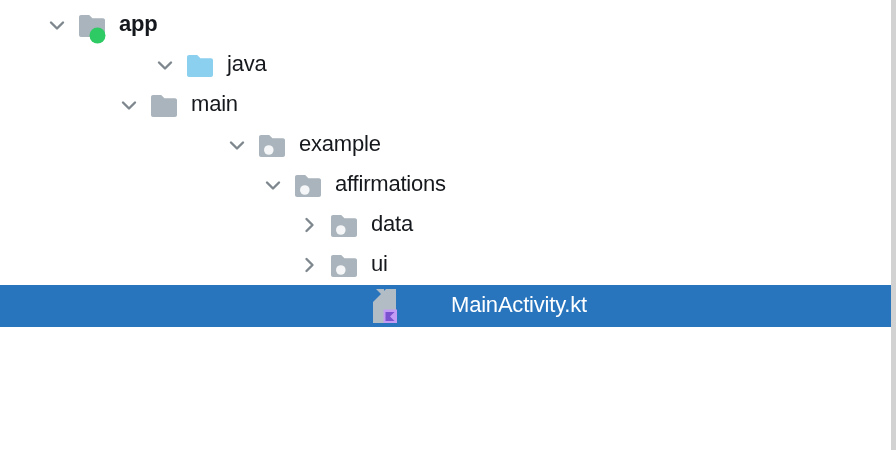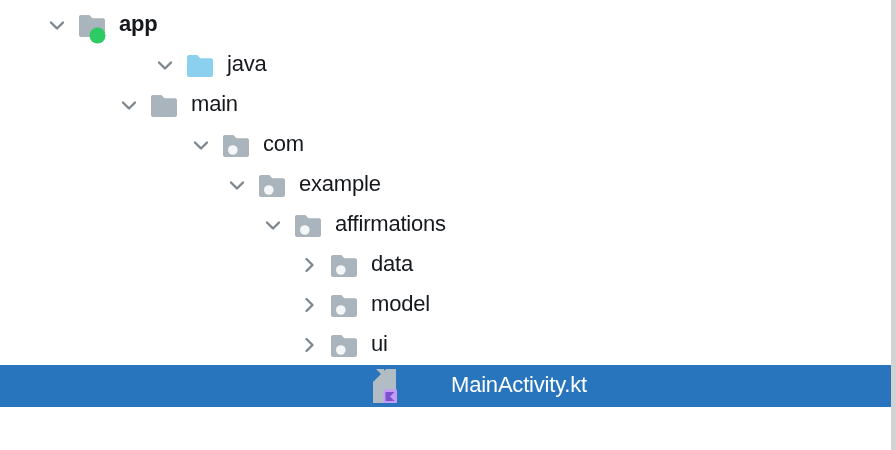--- a/index.html
+++ b/index.html
@@ -96,34 +96,20 @@
         </svg>
     </span>
     <span class="ic">
       <svg width="30" height="30" viewBox="0 0 30 30">
         <path d="M2 7 C2 5.9 2.9 5 4 5 H12.2 L15.4 8.2 H26 C27.1 8.2 28 9.1 28 10.2 V25 C28 26.1 27.1 27 26 27 H4 C2.9 27 2 26.1 2 25 Z" fill="#A9B4BC"></path>
       </svg>
     </span>
     <span class="label">main</span>
   </div>
 
-  <div class="row" style="--lvl:4">
-    <span class="tw">
-      <svg width="24" height="24" viewBox="0 0 24 24">
-          <polyline points="6,9.5 12,15.5 18,9.5" fill="none" stroke-width="2.4" stroke-linecap="round" stroke-linejoin="round" stroke="#7F878E"></polyline>
-        </svg>
-    </span>
-    <span class="ic">
-      <svg width="30" height="30" viewBox="0 0 30 30">
-        <path d="M2 7 C2 5.9 2.9 5 4 5 H12.2 L15.4 8.2 H26 C27.1 8.2 28 9.1 28 10.2 V25 C28 26.1 27.1 27 26 27 H4 C2.9 27 2 26.1 2 25 Z" fill="#A9B4BC"></path>
-        <circle cx="11.8" cy="20" r="4.8" fill="#F4F6F7"></circle>
-      </svg>
-    </span>
-    <span class="label">com</span>
-  </div>
 
   <div class="row" style="--lvl:5">
     <span class="tw">
       <svg width="24" height="24" viewBox="0 0 24 24">
           <polyline points="6,9.5 12,15.5 18,9.5" fill="none" stroke-width="2.4" stroke-linecap="round" stroke-linejoin="round" stroke="#7F878E"></polyline>
         </svg>
     </span>
     <span class="ic">
       <svg width="30" height="30" viewBox="0 0 30 30">
         <path d="M2 7 C2 5.9 2.9 5 4 5 H12.2 L15.4 8.2 H26 C27.1 8.2 28 9.1 28 10.2 V25 C28 26.1 27.1 27 26 27 H4 C2.9 27 2 26.1 2 25 Z" fill="#A9B4BC"></path>
@@ -156,34 +142,20 @@
     </span>
     <span class="ic">
       <svg width="30" height="30" viewBox="0 0 30 30">
         <path d="M2 7 C2 5.9 2.9 5 4 5 H12.2 L15.4 8.2 H26 C27.1 8.2 28 9.1 28 10.2 V25 C28 26.1 27.1 27 26 27 H4 C2.9 27 2 26.1 2 25 Z" fill="#A9B4BC"></path>
         <circle cx="11.8" cy="20" r="4.8" fill="#F4F6F7"></circle>
       </svg>
     </span>
     <span class="label">data</span>
   </div>
 
-  <div class="row" style="--lvl:7">
-    <span class="tw">
-      <svg width="24" height="24" viewBox="0 0 24 24">
-          <polyline points="9.5,6 15.5,12 9.5,18" fill="none" stroke-width="2.4" stroke-linecap="round" stroke-linejoin="round" stroke="#7F878E"></polyline>
-        </svg>
-    </span>
-    <span class="ic">
-      <svg width="30" height="30" viewBox="0 0 30 30">
-        <path d="M2 7 C2 5.9 2.9 5 4 5 H12.2 L15.4 8.2 H26 C27.1 8.2 28 9.1 28 10.2 V25 C28 26.1 27.1 27 26 27 H4 C2.9 27 2 26.1 2 25 Z" fill="#A9B4BC"></path>
-        <circle cx="11.8" cy="20" r="4.8" fill="#F4F6F7"></circle>
-      </svg>
-    </span>
-    <span class="label">model</span>
-  </div>
 
   <div class="row" style="--lvl:7">
     <span class="tw">
       <svg width="24" height="24" viewBox="0 0 24 24">
           <polyline points="9.5,6 15.5,12 9.5,18" fill="none" stroke-width="2.4" stroke-linecap="round" stroke-linejoin="round" stroke="#7F878E"></polyline>
         </svg>
     </span>
     <span class="ic">
       <svg width="30" height="30" viewBox="0 0 30 30">
         <path d="M2 7 C2 5.9 2.9 5 4 5 H12.2 L15.4 8.2 H26 C27.1 8.2 28 9.1 28 10.2 V25 C28 26.1 27.1 27 26 27 H4 C2.9 27 2 26.1 2 25 Z" fill="#A9B4BC"></path>

